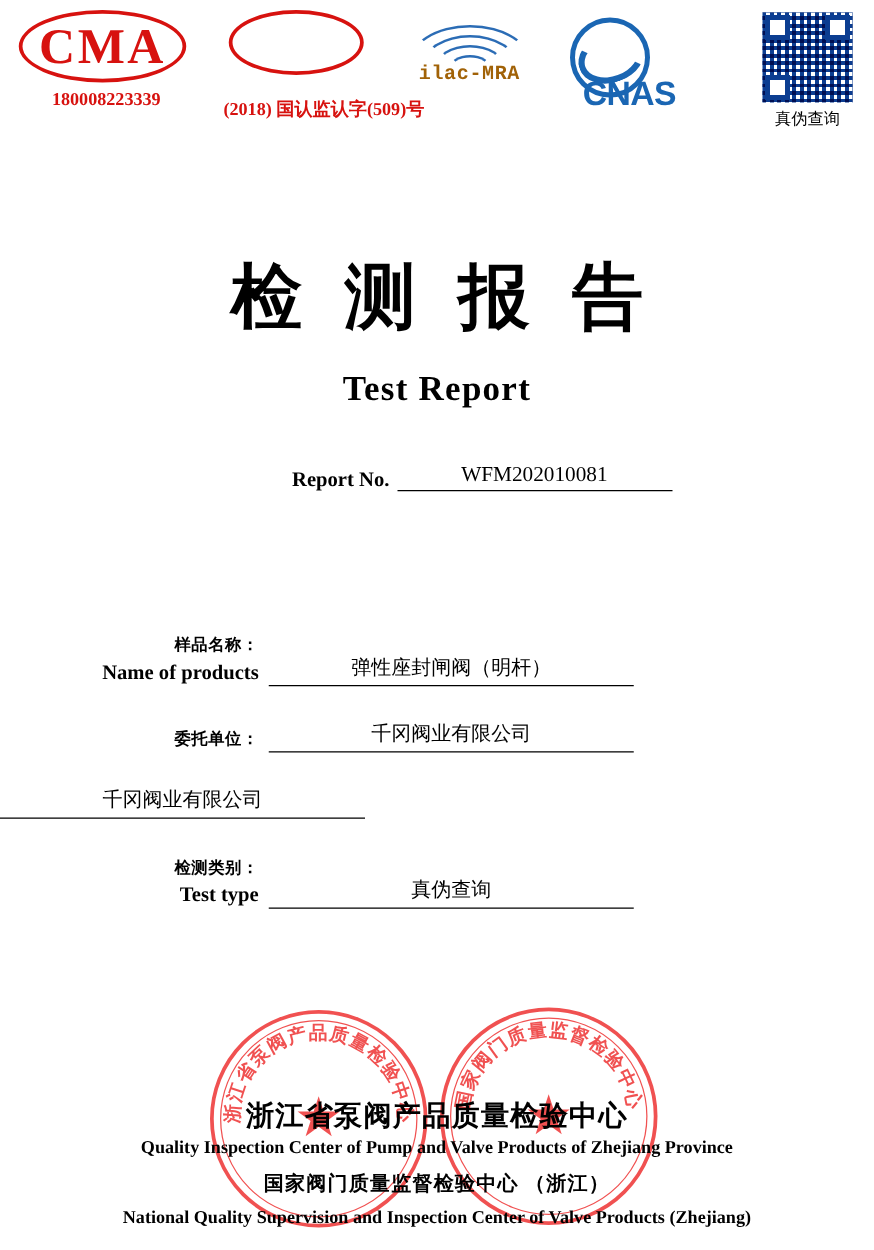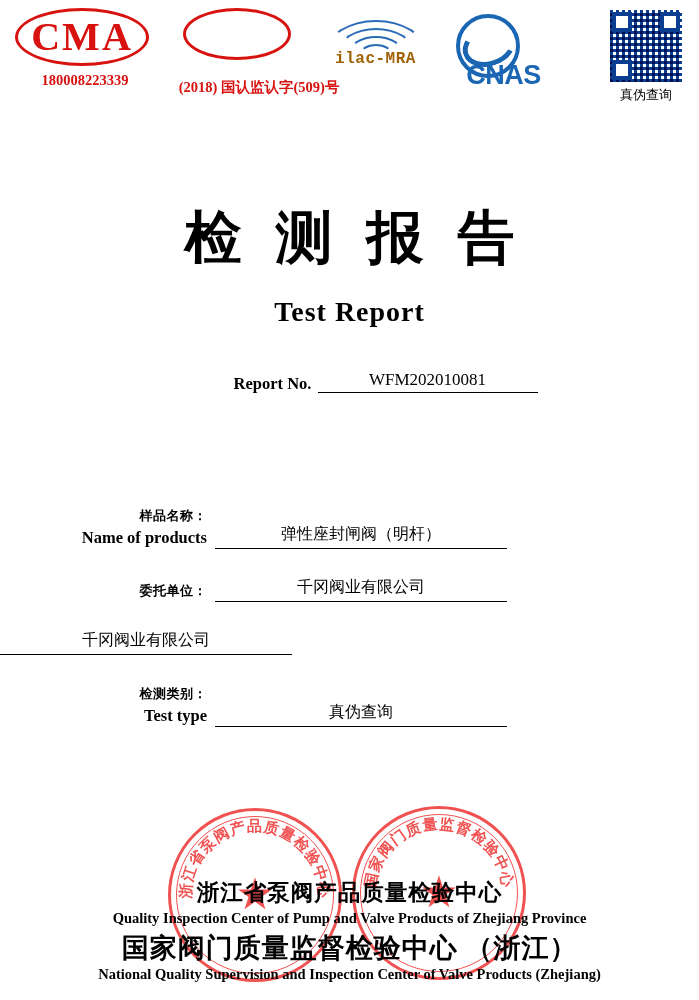--- a/index.html
+++ b/index.html
@@ -351,21 +351,21 @@
     font-weight: bold;
     letter-spacing: 1px;
     line-height: 30px;
   }
   .footer .en1 {
     font-size: 14.5px;
     font-weight: bold;
     line-height: 20px;
   }
   .footer .cn2 {
-    font-size: 27px;
+    font-size: 16px;
     font-weight: bold;
     letter-spacing: 1px;
     line-height: 32px;
     margin-top: 4px;
   }
   .footer .en2 {
     font-size: 14.5px;
     font-weight: bold;
     line-height: 20px;
   }

